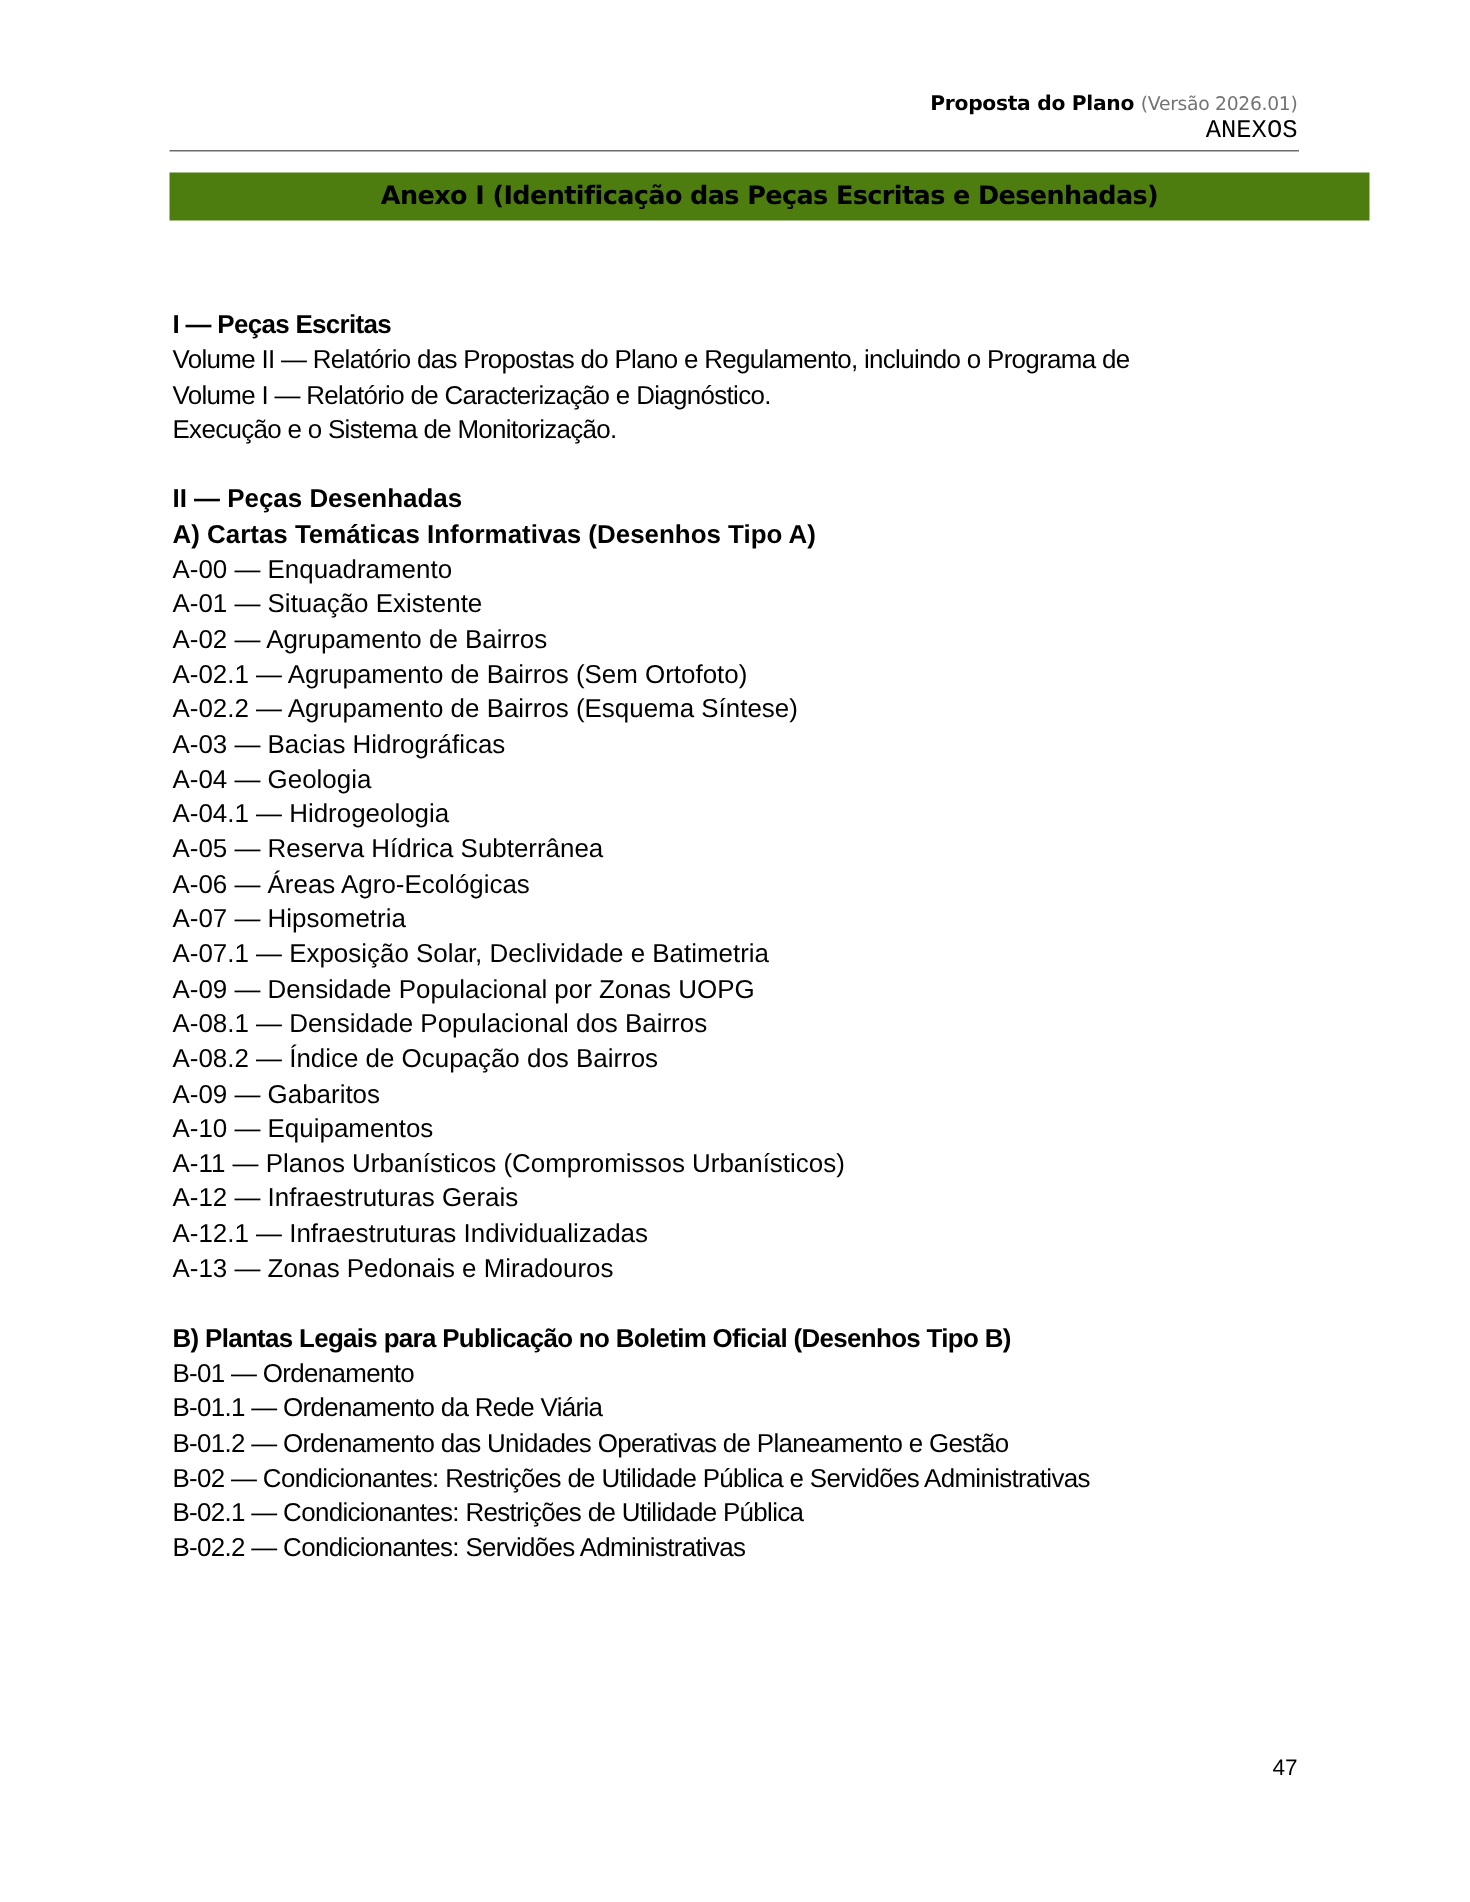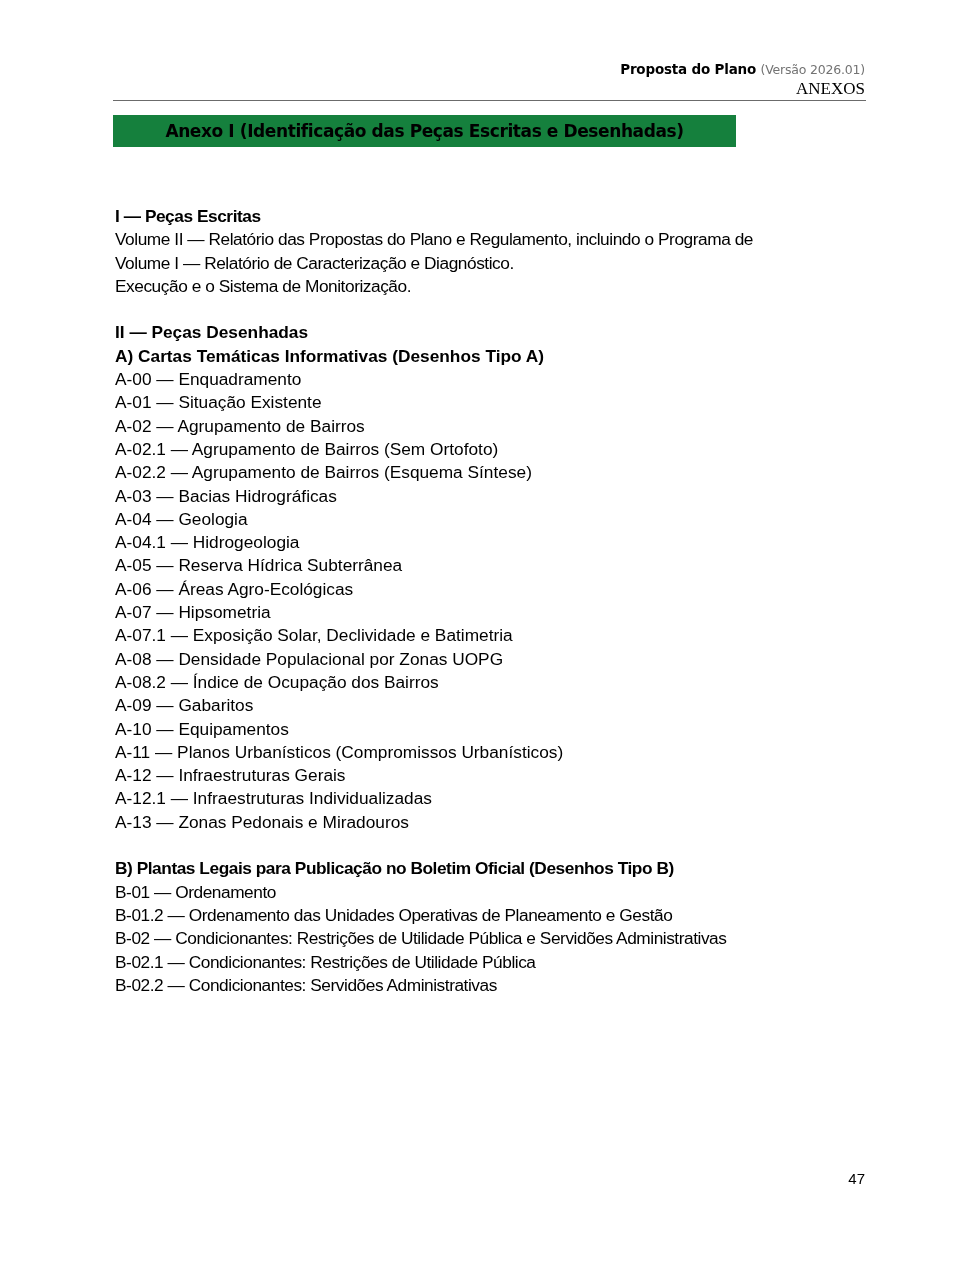--- a/index.html
+++ b/index.html
@@ -1,23 +1,23 @@
 <!DOCTYPE html>
 <html><head>
   <meta charset="utf-8">
   <style>
     html, body { margin: 0; padding: 0; background: #ffffff; }
     body { width: 980px; height: 1268px; position: relative; overflow: hidden; color: #000; }
     .page { position: absolute; left: 0; top: 0; width: 980px; height: 1268px; }
     .header { position: absolute; left: 113px; top: 60px; width: 752px; text-align: right; }
     .hdr-line1 { font-family: "DejaVu Sans", sans-serif; font-weight: bold; font-size: 13.5px; line-height: 18px; letter-spacing: -0.2px; }
     .hdr-version { color: #737373; font-weight: normal; font-size: 12.5px; }
-    .hdr-line2 { font-family: Liberation Serif, serif; font-size: 17px; line-height: 19px; }
+    .hdr-line2 { font-family: Liberation Mono, monospace; font-size: 17px; line-height: 19px; }
     .hdr-rule { position: absolute; left: 113px; top: 100px; width: 753px; height: 0; border-top: 1.5px solid #6b6b6b; }
-    .title-bar { position: absolute; left: 113px; top: 115px; width: 623px; height: 32px; background: #15803d; display: flex; align-items: center; justify-content: center; }
+    .title-bar { position: absolute; left: 113px; top: 115px; width: 800px; height: 32px; background: #4d7c0f; display: flex; align-items: center; justify-content: center; }
     .title-text { font-family: "DejaVu Sans", sans-serif; font-weight: bold; font-size: 17px; letter-spacing: -0.4px; }
     .content { position: absolute; left: 115px; top: 205px; width: 760px; font-family: "Liberation Sans", sans-serif; font-size: 17.3px; line-height: 23.3px; }
     .content .line { white-space: nowrap; }
     .content .bold { font-weight: bold; }
     .gap { height: 23.3px; }
     .condensed { letter-spacing: -0.45px; }
     .page-number { position: absolute; left: 820px; top: 1170px; width: 45px; text-align: right; font-family: "Liberation Sans", sans-serif; font-size: 15px; }
   </style>
 </head>
 <body>
@@ -56,35 +56,37 @@
         <div class="line">A-02 — Agrupamento de Bairros</div>
         <div class="line">A-02.1 — Agrupamento de Bairros (Sem Ortofoto)</div>
         <div class="line">A-02.2 — Agrupamento de Bairros (Esquema Síntese)</div>
         <div class="line">A-03 — Bacias Hidrográficas</div>
         <div class="line">A-04 — Geologia</div>
         <div class="line">A-04.1 — Hidrogeologia</div>
         <div class="line">A-05 — Reserva Hídrica Subterrânea</div>
         <div class="line">A-06 — Áreas Agro-Ecológicas</div>
         <div class="line">A-07 — Hipsometria</div>
         <div class="line">A-07.1 — Exposição Solar, Declividade e Batimetria</div>
-        <div class="line">A-08 — Densidade Populacional por Zonas UOPG</div>
+        <div class="line">A-09 — Densidade Populacional por Zonas UOPG</div>
+        <div class="line">A-08.1 — Densidade Populacional dos Bairros</div>
         <div class="line">A-08.2 — Índice de Ocupação dos Bairros</div>
         <div class="line">A-09 — Gabaritos</div>
         <div class="line">A-10 — Equipamentos</div>
         <div class="line">A-11 — Planos Urbanísticos (Compromissos Urbanísticos)</div>
         <div class="line">A-12 — Infraestruturas Gerais</div>
         <div class="line">A-12.1 — Infraestruturas Individualizadas</div>
         <div class="line">A-13 — Zonas Pedonais e Miradouros</div>
       </div>
 
       <div class="gap"></div>
 
       <div class="condensed">
         <div class="line bold">B) Plantas Legais para Publicação no Boletim Oficial (Desenhos Tipo B)</div>
         <div class="line">B-01 — Ordenamento</div>
+        <div class="line">B-01.1 — Ordenamento da Rede Viária</div>
         <div class="line">B-01.2 — Ordenamento das Unidades Operativas de Planeamento e Gestão</div>
         <div class="line">B-02 — Condicionantes: Restrições de Utilidade Pública e Servidões Administrativas</div>
         <div class="line">B-02.1 — Condicionantes: Restrições de Utilidade Pública</div>
         <div class="line">B-02.2 — Condicionantes: Servidões Administrativas</div>
       </div>
     </div>
   </div>
 
   <div class="page-number">47</div>
 </div>

